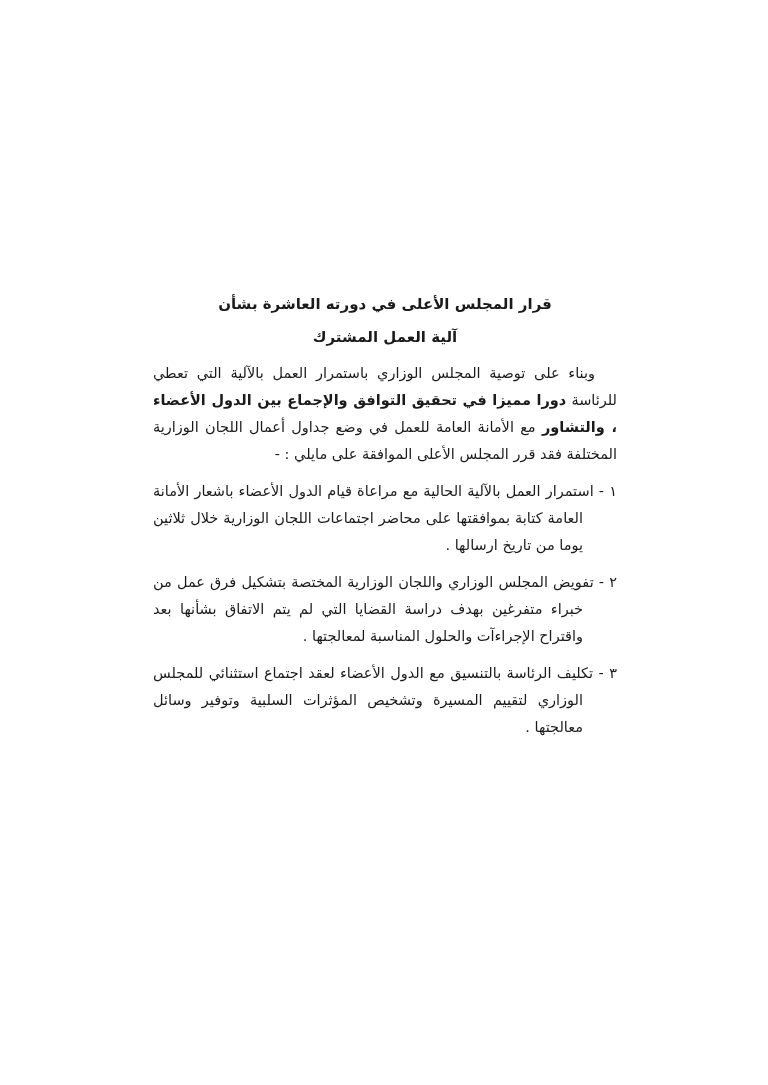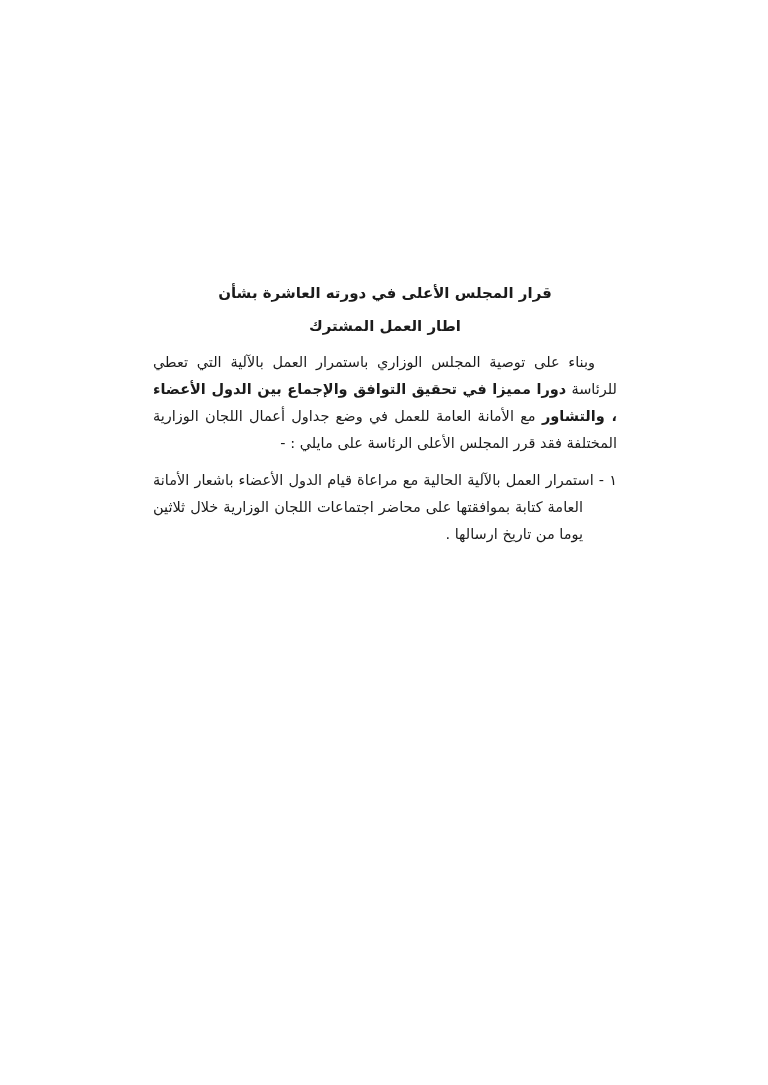--- a/index.html
+++ b/index.html
@@ -11,21 +11,21 @@
     position: relative;
     width: 768px;
     height: 1085px;
     background: #ffffff;
     overflow: hidden;
     font-family: "DejaVu Sans", sans-serif;
     color: #1b1b1b;
   }
   .content {
     position: absolute;
-    top: 280px;
+    top: 291px;
     right: 151px;
     width: 464px;
     direction: rtl;
     font-size: 14.5px;
     line-height: 27px;
     text-align: justify;
   }
   .title-line {
     text-align: center;
     font-weight: bold;
@@ -52,23 +52,25 @@
   }
 </style>
 </head>
 <body>
 
 <div class="page">
   <div class="content">
 
     <p class="title-line">قرار المجلس الأعلى في دورته العاشرة بشأن</p>
 
-    <p class="title-line">اطار العمل المشترك</p>
+    <p class="title-line">آلية العمل المشترك</p>
 
 
-    <p class="para"><span>وبناء على توصية المجلس الوزاري باستمرار العمل بالآلية التي تعطي للرئاسة </span><span class="bold">دورا مميزا في تحقيق التوافق والإجماع بين الدول الأعضاء ، والتشاور</span><span> مع الأمانة العامة للعمل في وضع جداول أعمال اللجان الوزارية المختلفة فقد قرر المجلس الأعلى الرئاسة على مايلي : -</span></p>
+    <p class="para"><span>وبناء على توصية المجلس الوزاري باستمرار العمل بالآلية التي تعطي للرئاسة </span><span class="bold">دورا مميزا في تحقيق التوافق والإجماع بين الدول الأعضاء ، والتشاور</span><span> مع الأمانة العامة للعمل في وضع جداول أعمال اللجان الوزارية المختلفة فقد قرر المجلس الأعلى الموافقة على مايلي : -</span></p>
 
     <p class="item"><span class="num">١ -</span> <span>استمرار العمل بالآلية الحالية مع مراعاة قيام الدول الأعضاء باشعار الأمانة العامة كتابة بموافقتها على محاضر اجتماعات اللجان الوزارية خلال ثلاثين يوما من تاريخ ارسالها .</span></p>
 
+    <p class="item"><span class="num">٢ -</span> <span>تفويض المجلس الوزاري واللجان الوزارية المختصة بتشكيل فرق عمل من خبراء متفرغين بهدف دراسة القضايا التي لم يتم الاتفاق بشأنها بعد واقتراح الإجراءآت والحلول المناسبة لمعالجتها .</span></p>
 
+    <p class="item"><span class="num">٣ -</span> <span>تكليف الرئاسة بالتنسيق مع الدول الأعضاء لعقد اجتماع استثنائي للمجلس الوزاري لتقييم المسيرة وتشخيص المؤثرات السلبية وتوفير وسائل معالجتها .</span></p>
 
   </div>
 </div>
 
 </body></html>

